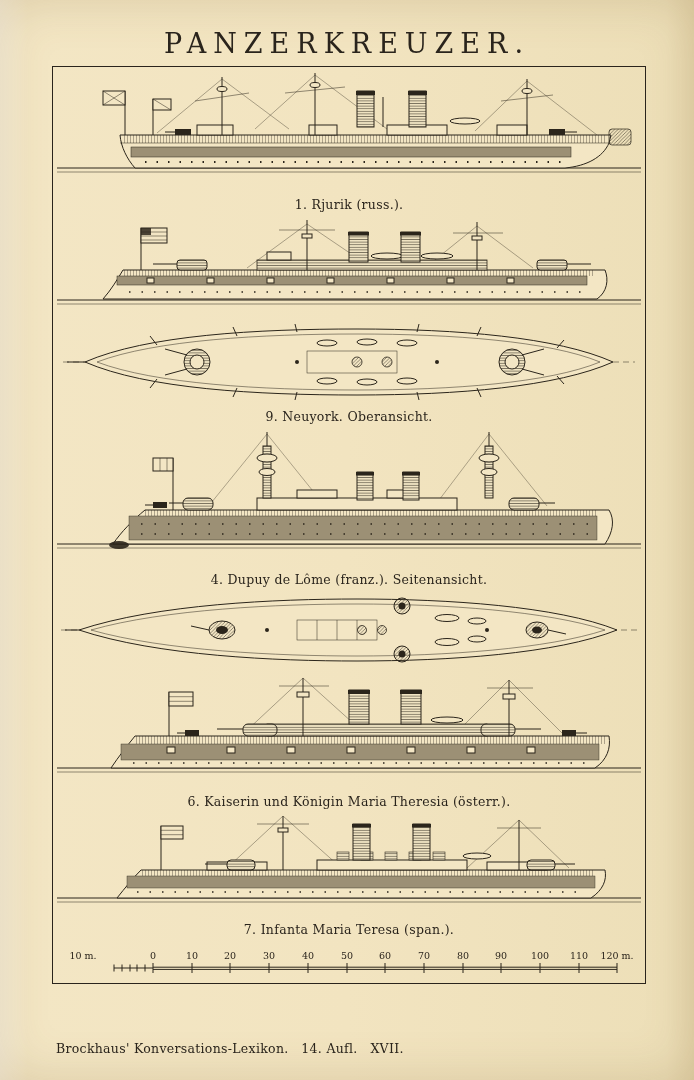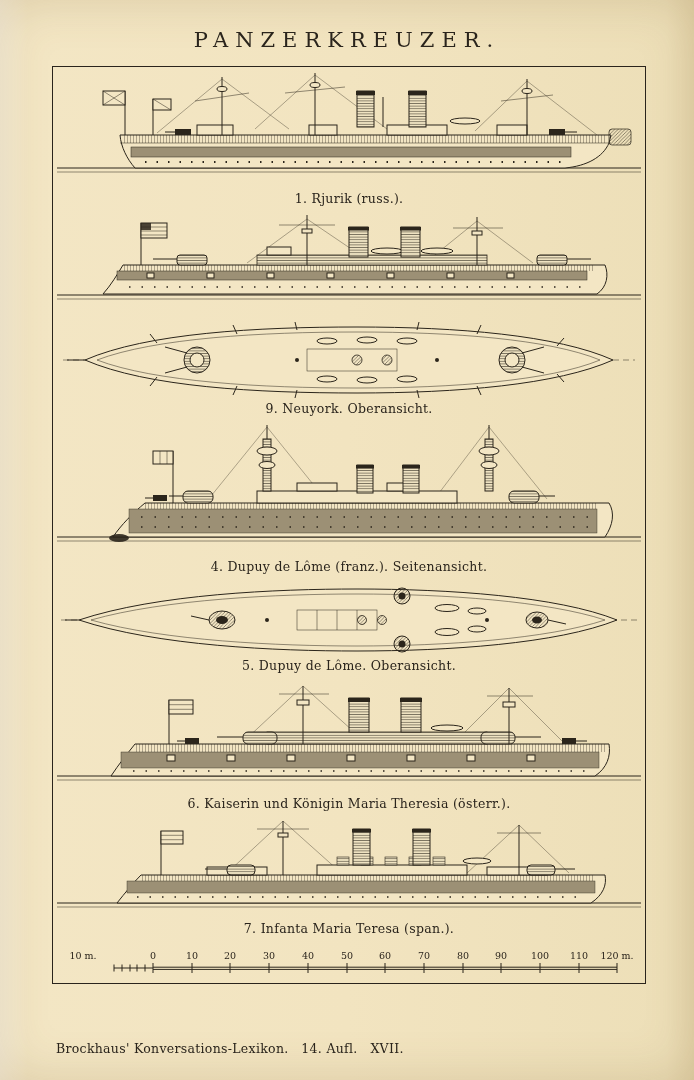--- a/index.html
+++ b/index.html
@@ -7,32 +7,32 @@
     position:relative;
     width:694px;height:1080px;
     background:linear-gradient(90deg,#f8efd9 0%,#f3e6c4 4%,#f2e4c0 50%,#eddfb8 96%,#e7d7ae 100%);
     box-shadow:inset 0 0 50px rgba(120,90,40,.20);
     font-family:"DejaVu Serif",serif;
     color:#2a241c;
     overflow:hidden;
   }
   .title{
     position:absolute;top:28px;left:0;width:100%;
-    text-align:center;font-size:21px;letter-spacing:7px;
+    text-align:center;font-size:27px;letter-spacing:7px;
     font-weight:normal;
   }
   .plate{
     position:absolute;left:52px;top:66px;right:48px;bottom:96px;
     border:1.6px solid #2a241c;
     display:flex;flex-direction:column;justify-content:space-between;
     align-items:center;padding:4px 0 6px 0;box-sizing:border-box;
   }
   .figure{display:flex;flex-direction:column;align-items:center;}
   .figure svg{display:block;width:584px;height:auto;}
-  .caption{font-size:12.5px;letter-spacing:.3px;margin-top:2px;text-align:center;}
+  .caption{font-size:12.5px;letter-spacing:.3px;margin-top:8px;text-align:center;}
   .scale{margin-top:2px;}
   .scale text{font-family:"DejaVu Serif",serif;font-size:9.5px;fill:#2a241c;}
   .footer{
     position:absolute;left:56px;top:1041px;font-size:12.5px;
     white-space:pre-wrap;letter-spacing:.3px;
   }
   
   svg .s{stroke:#2b251b;fill:none;stroke-width:1;}
   svg .p{fill:#f3e6c4;stroke:#2b251b;stroke-width:1;}
   svg .f{fill:#2b251b;stroke:none;}
@@ -239,21 +239,20 @@
         <path class="s thin" d="M260,26 L260,46 M280,26 L280,46 M300,26 L300,46"></path>
         <circle cx="305" cy="36" r="4.5" fill="url(#pD)" stroke="#2b251b" stroke-width=".8"></circle>
         <circle cx="325" cy="36" r="4.5" fill="url(#pD)" stroke="#2b251b" stroke-width=".8"></circle>
         <ellipse class="p" cx="390" cy="24" rx="12" ry="3.5" stroke-width=".6"></ellipse>
         <ellipse class="p" cx="390" cy="48" rx="12" ry="3.5" stroke-width=".6"></ellipse>
         <ellipse class="p" cx="420" cy="27" rx="9" ry="3" stroke-width=".6"></ellipse>
         <ellipse class="p" cx="420" cy="45" rx="9" ry="3" stroke-width=".6"></ellipse>
         <circle class="f" cx="210" cy="36" r="2"></circle>
         <circle class="f" cx="430" cy="36" r="2"></circle>
       </svg>
-      <div class="caption">5. Dupuy de Lôme. Oberansicht.</div>
     </div>
 
     <div class="figure">
       <svg viewBox="0 0 584 112">
         <line class="s" x1="0" y1="94" x2="584" y2="94" stroke-width=".8"></line>
         <line class="s thin" x1="0" y1="98" x2="584" y2="98"></line>
         <path class="s thin" d="M246,4 L186,60 M246,4 L306,58 M452,6 L398,60 M452,6 L506,60" opacity=".75"></path>
         <path class="p" d="M78,62 C70,72 62,82 54,94 L538,94 C550,86 554,74 552,62 Z"></path>
         <rect x="78" y="62" width="470" height="8" fill="url(#pV)" opacity=".7"></rect>
         <rect x="64" y="70" width="478" height="16" fill="url(#pHd)" stroke="#2b251b" stroke-width=".4"></rect>

